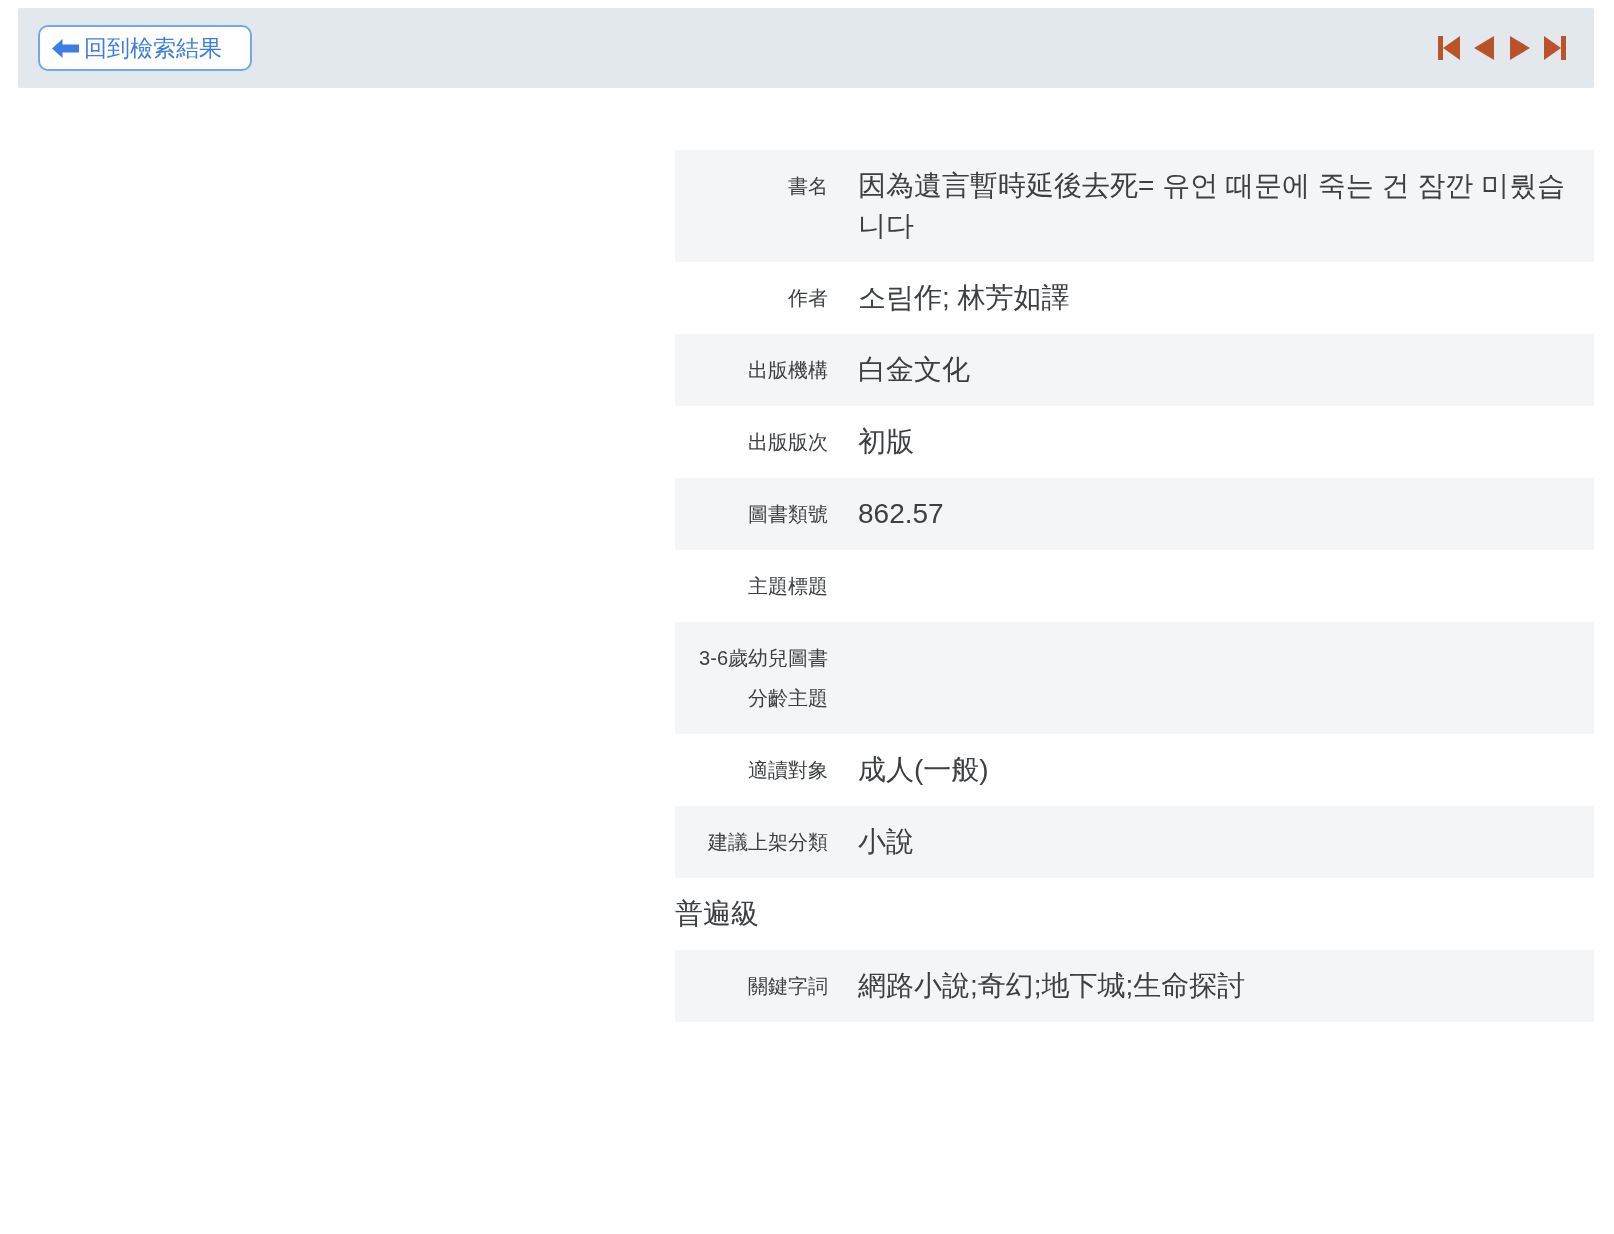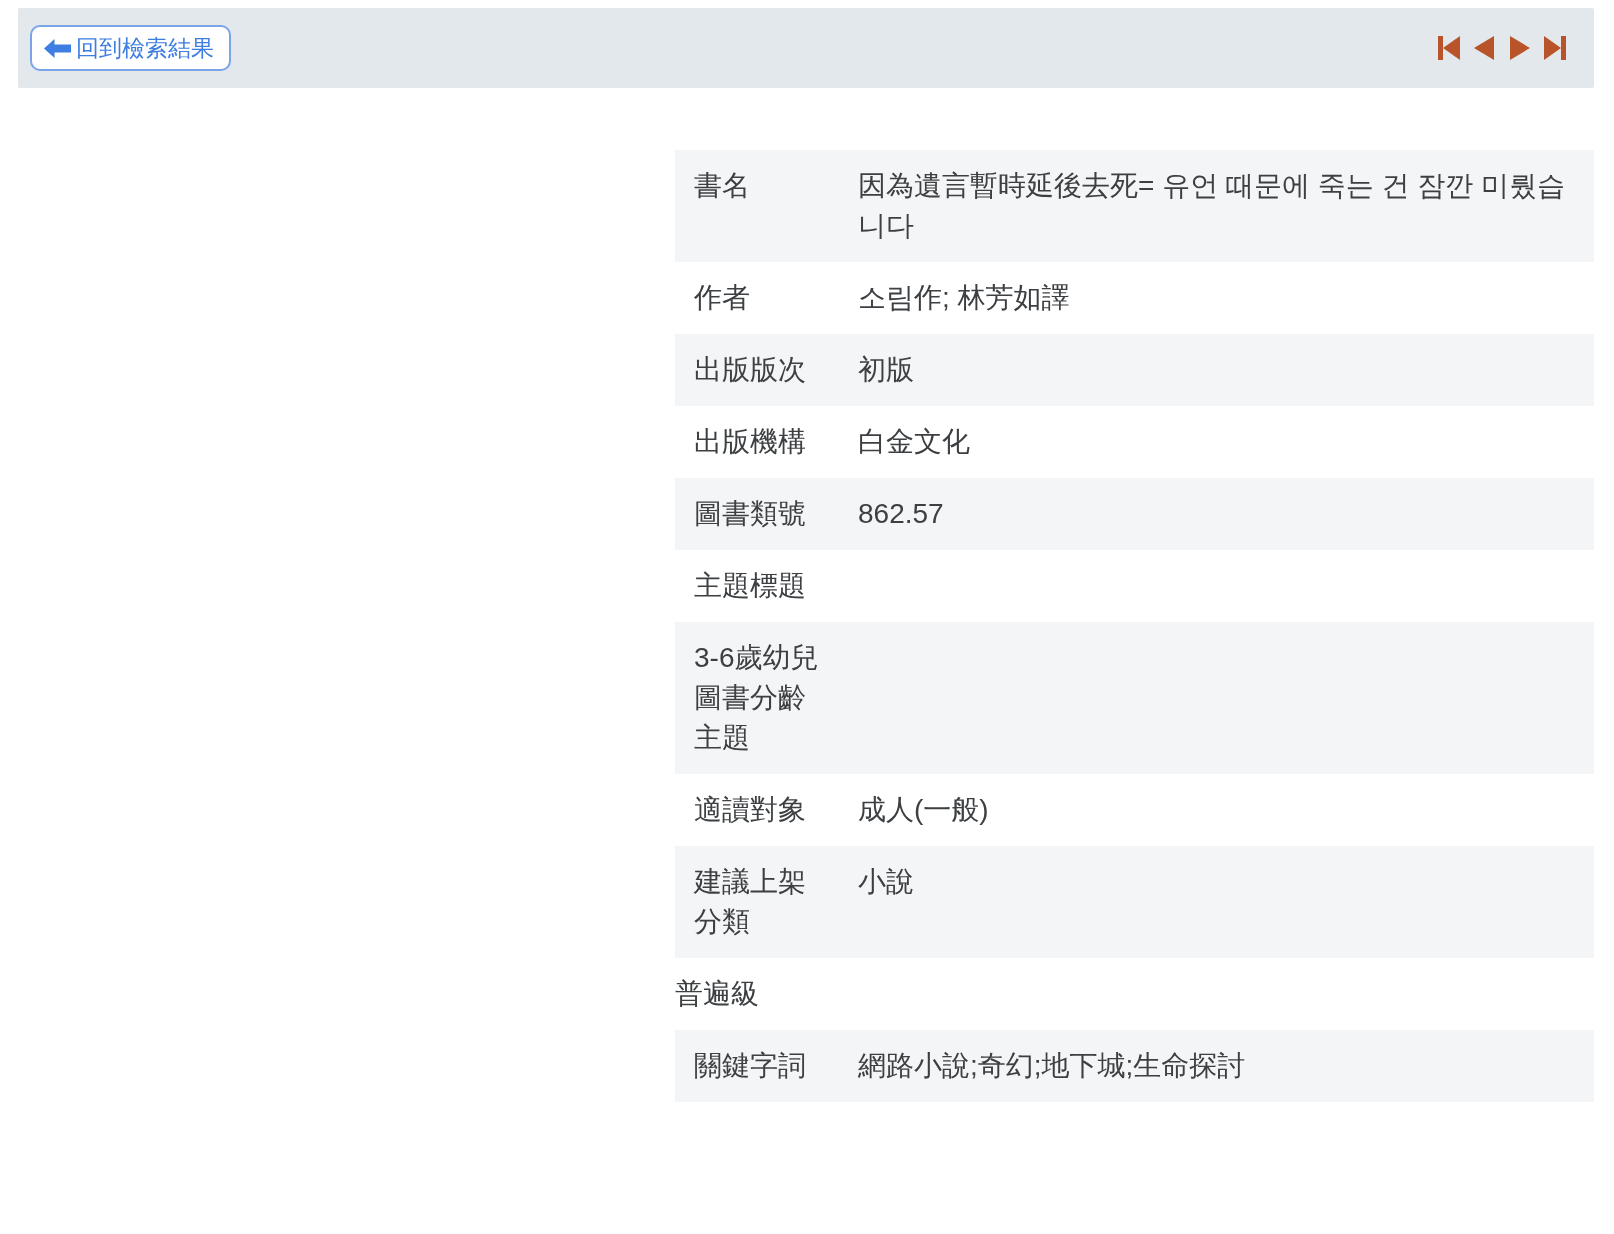--- a/index.html
+++ b/index.html
@@ -22,32 +22,32 @@
     position: absolute;
     left: 18px; top: 8px;
     width: 1576px; height: 80px;
     background: var(--header-bar-bg);
     border-radius: 2px;
     display: flex;
     align-items: center;
     justify-content: space-between;
   }
   .back-button {
-    margin-left: 12px;
+    margin-left: 20px;
     height: 46px;
     background: #ffffff;
     border: 2px solid var(--button-border-blue);
     border-radius: 10px;
     color: var(--accent-blue);
     font-size: 23px;
     font-family: inherit;
     display: inline-flex;
     align-items: center;
     gap: 5px;
-    padding: 0 15px 0 12px;
+    padding: 0 28px 0 12px;
     cursor: pointer;
     line-height: 1;
   }
   .back-arrow-wrap { display: inline-flex; align-items: center; }
   .back-arrow-wrap svg { width: 27px; height: 19px; display: block; fill: var(--accent-blue); }
   .pager {
     display: flex;
     align-items: center;
     gap: 8px;
     margin-right: 24px;
@@ -64,24 +64,25 @@
     position: absolute;
     left: 675px; top: 150px;
     width: 919px;
   }
   .row { display: flex; }
   .row:nth-child(odd) { background: var(--row-shaded-bg); }
   .cell-label {
     width: 183px;
     flex: 0 0 183px;
     padding: 16px 30px 16px 19px;
-    font-size: 28px;
+    font-size: 20px;
     line-height: 40px;
     color: var(--text-color);
     word-break: break-all;
+    text-align: right;
   }
   .cell-value {
     flex: 1;
     padding: 16px 20px 16px 0;
     font-size: 28px;
     line-height: 40px;
     color: var(--text-color);
   }
 </style>
 </head>
@@ -125,26 +126,26 @@
 <div class="detail-table" id="detail-table">
     <div class="row">
       <div class="cell-label">書名</div>
       <div class="cell-value">因為遺言暫時延後去死= 유언 때문에 죽는 건 잠깐 미뤘습니다</div>
     </div>
     <div class="row">
       <div class="cell-label">作者</div>
       <div class="cell-value">소림作; 林芳如譯</div>
     </div>
     <div class="row">
+      <div class="cell-label">出版機構</div>
+      <div class="cell-value">白金文化</div>
+    </div>
+    <div class="row">
       <div class="cell-label">出版版次</div>
       <div class="cell-value">初版</div>
-    </div>
-    <div class="row">
-      <div class="cell-label">出版機構</div>
-      <div class="cell-value">白金文化</div>
     </div>
     <div class="row">
       <div class="cell-label">圖書類號</div>
       <div class="cell-value">862.57</div>
     </div>
     <div class="row">
       <div class="cell-label">主題標題</div>
       <div class="cell-value"></div>
     </div>
     <div class="row">

